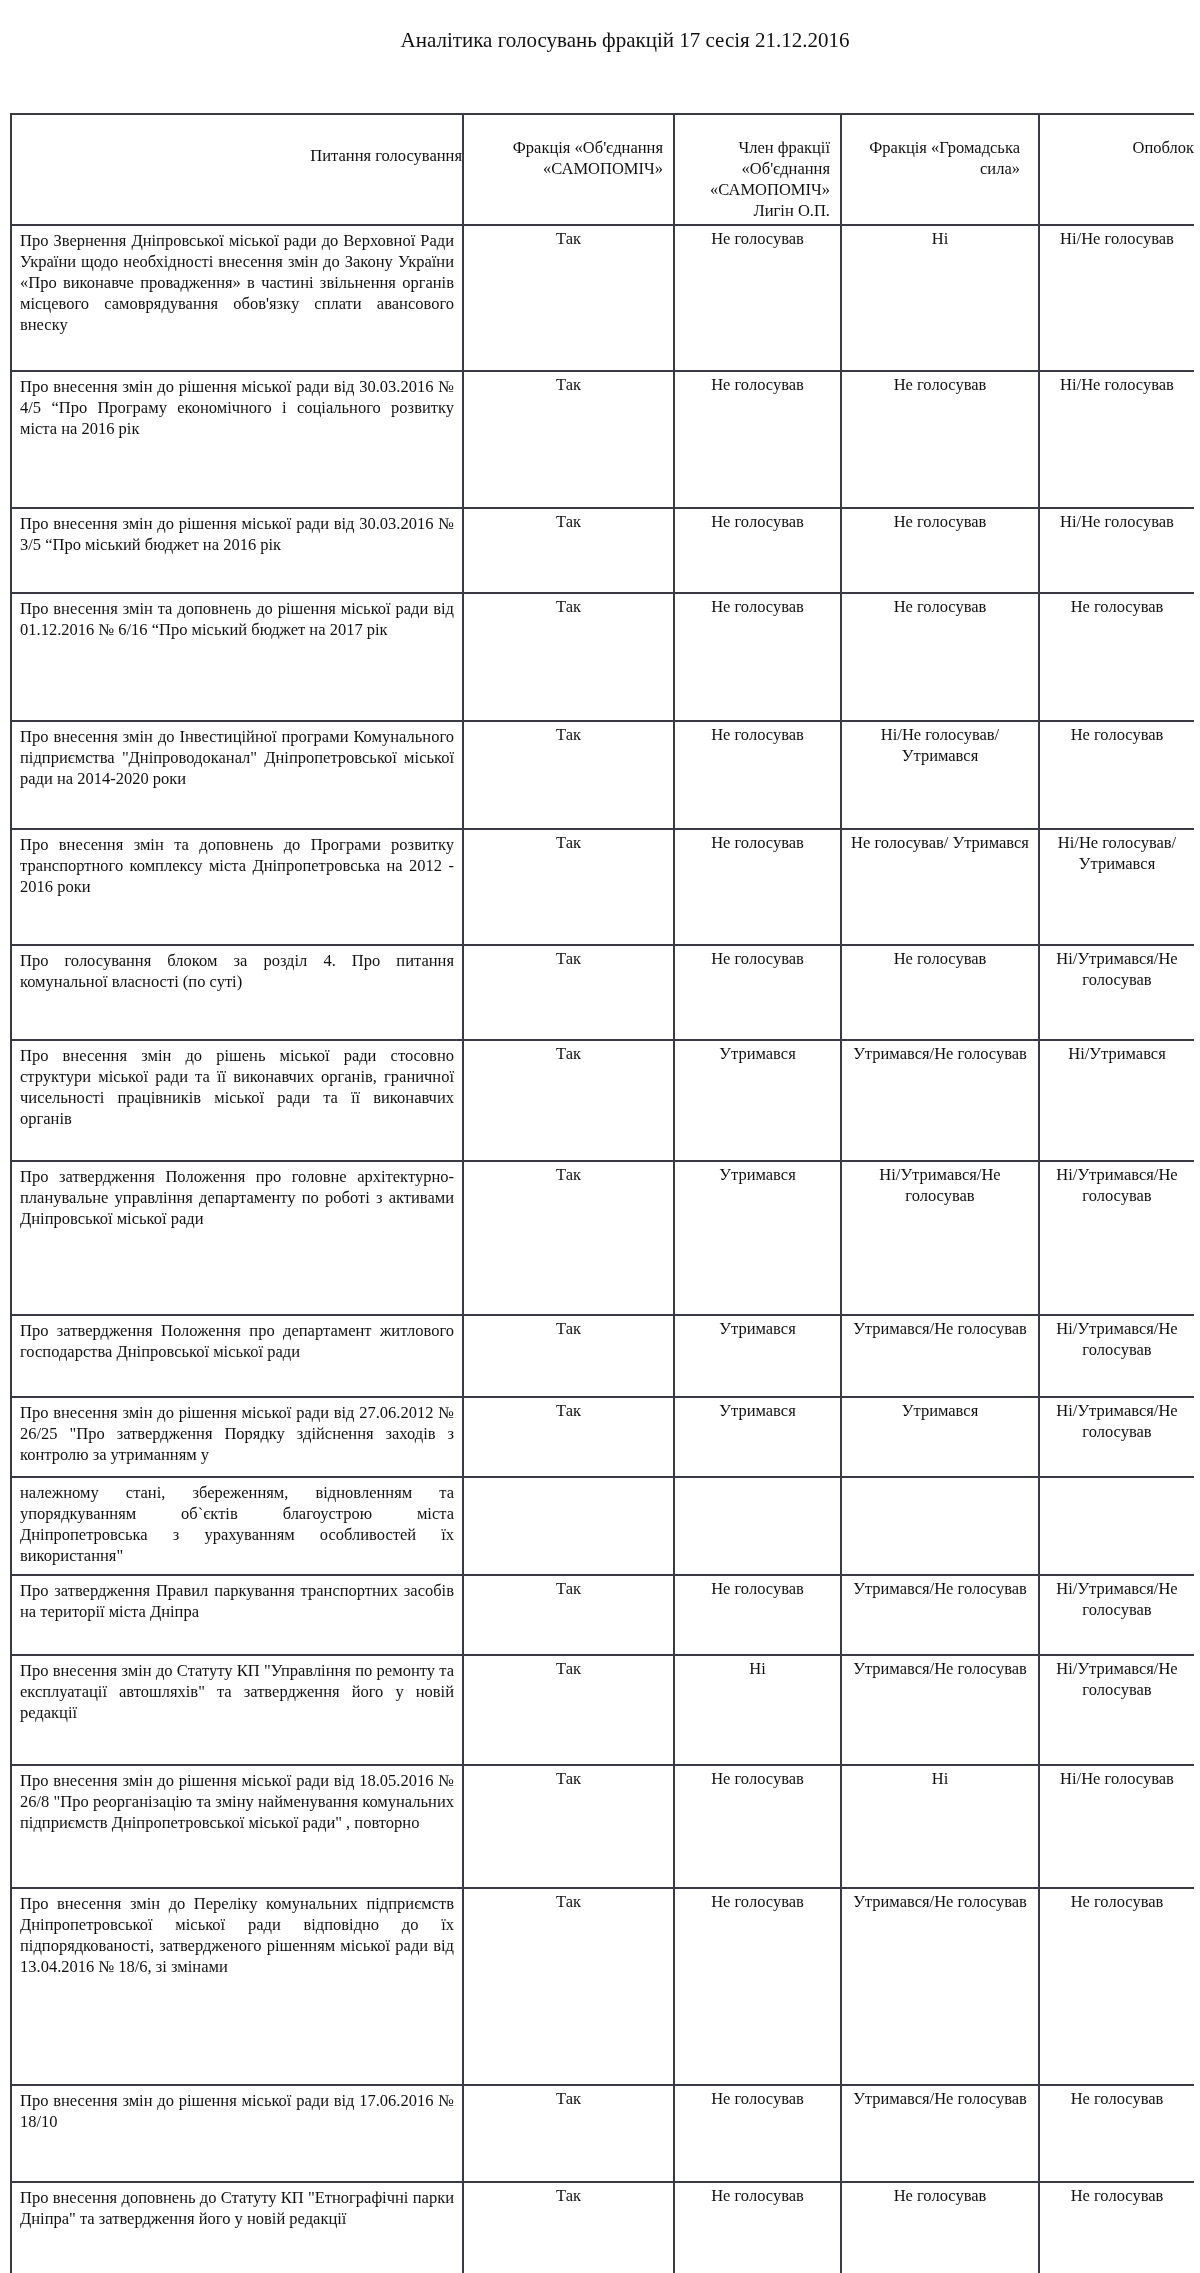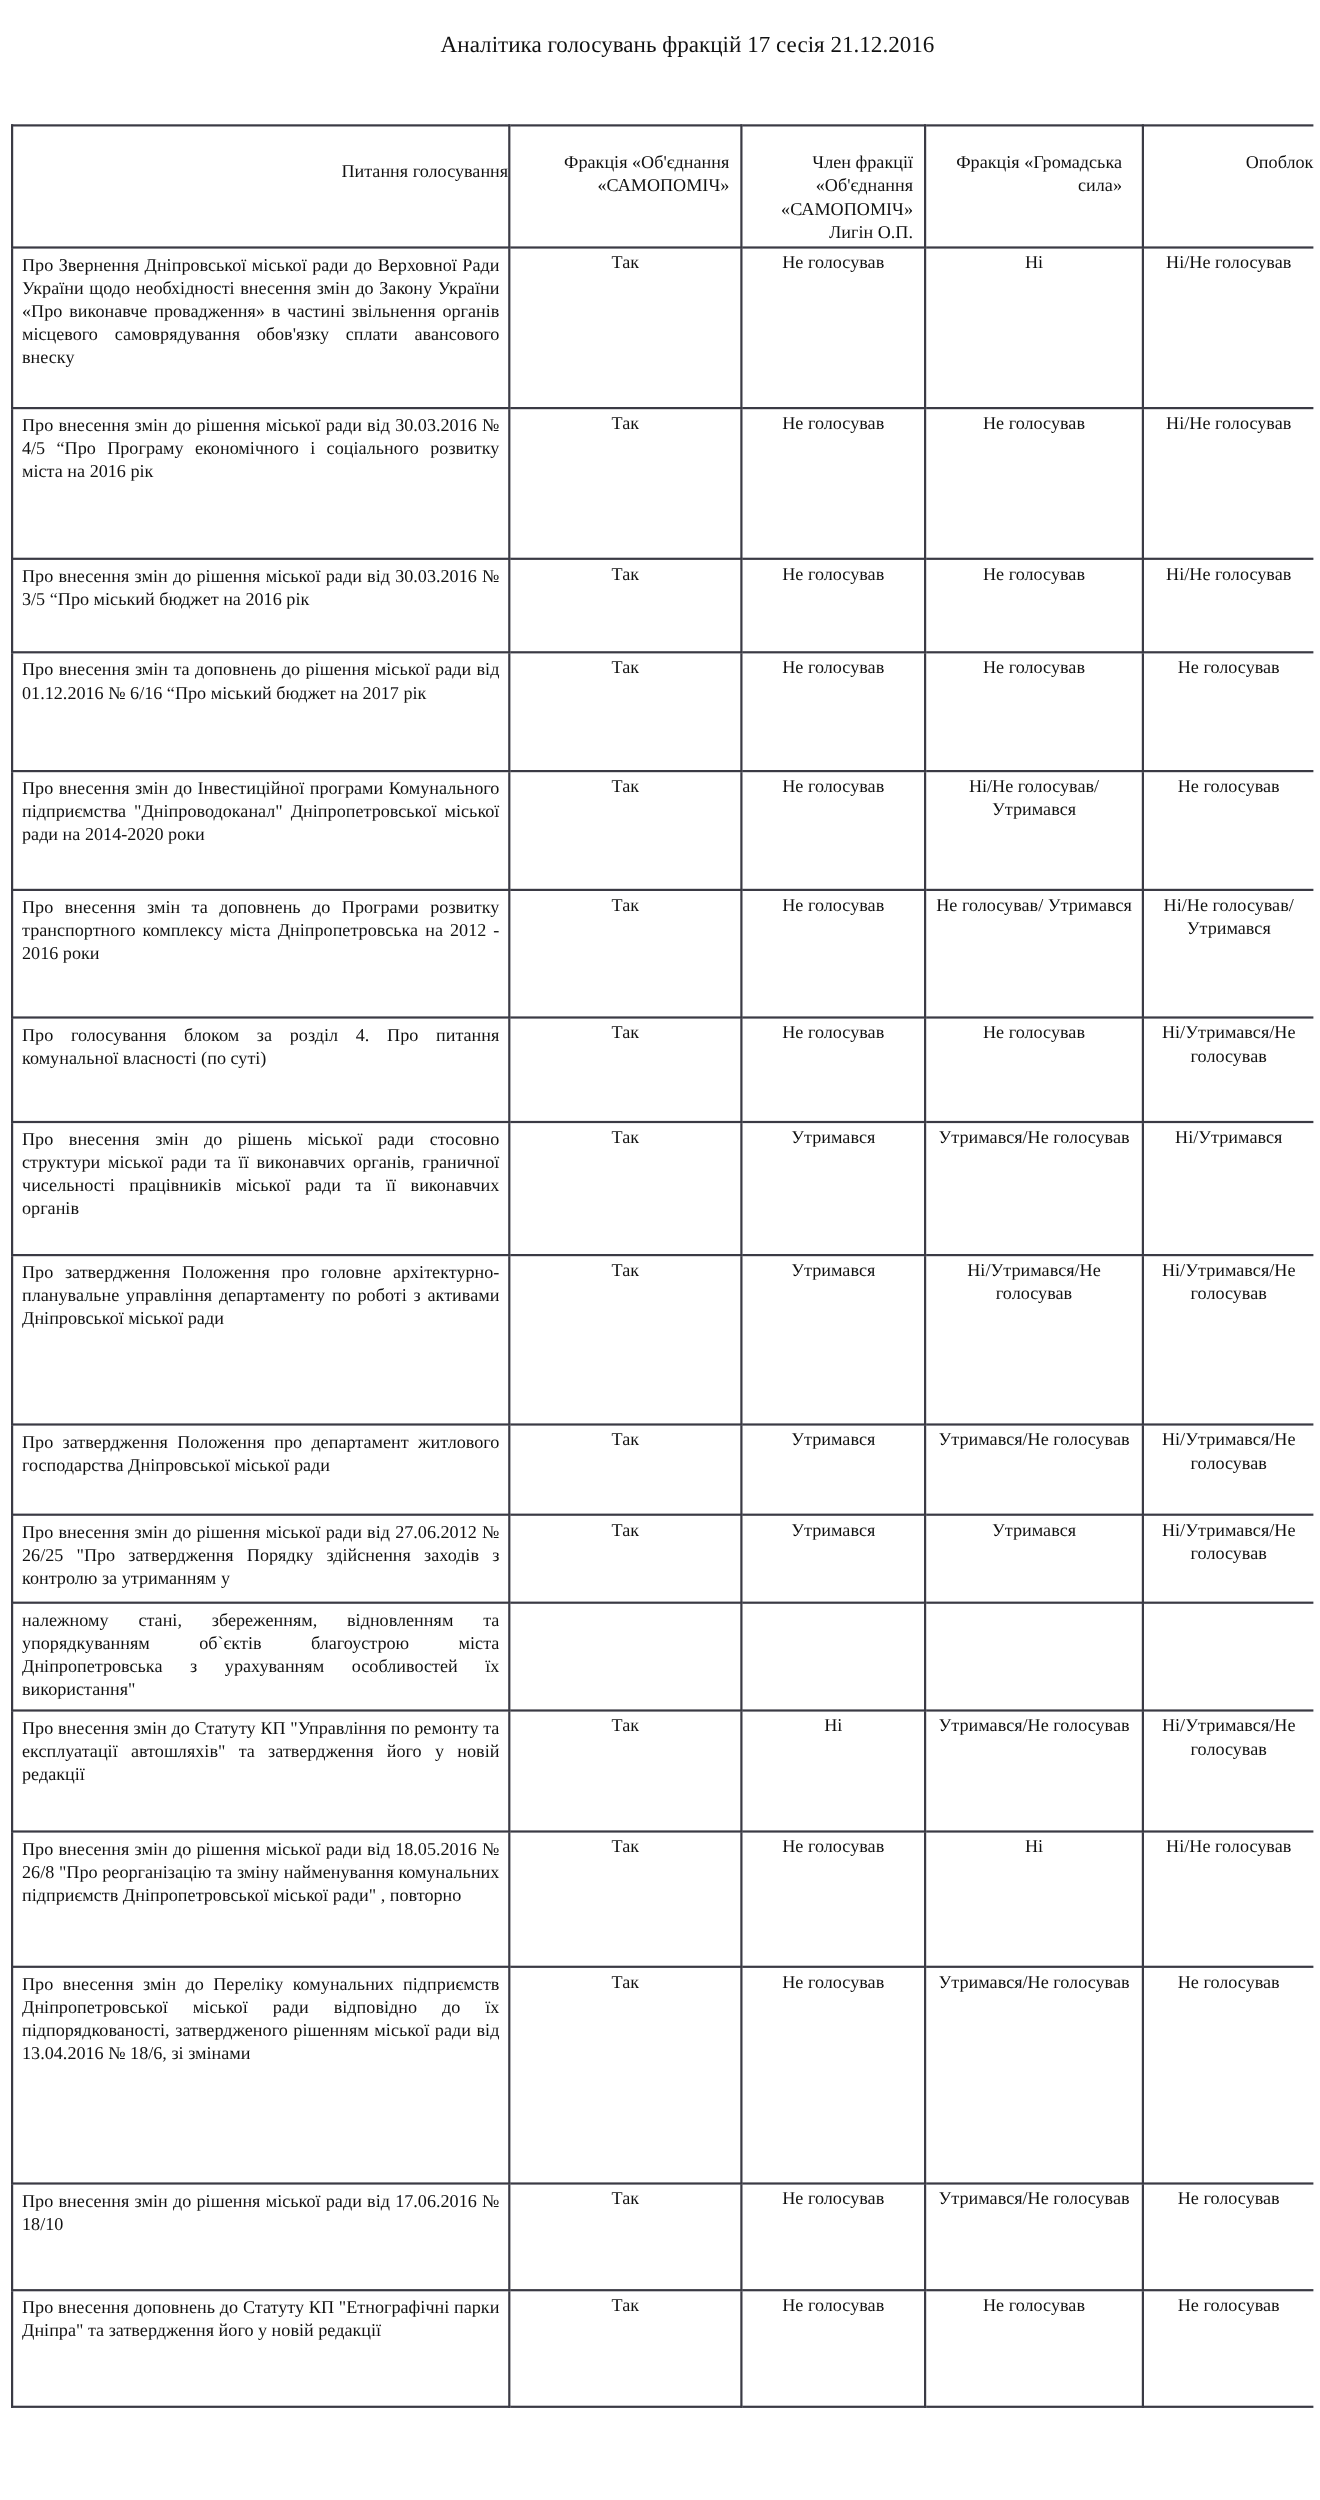--- a/index.html
+++ b/index.html
@@ -56,21 +56,21 @@
     <td class="v">Не голосував</td>
     <td class="v">Ні/Не голосував</td>
   </tr>
       <tr style="height: 85px;">
     <td class="q">Про внесення змін до рішення міської ради від 30.03.2016 № 3/5 “Про міський бюджет на 2016 рік</td>
     <td class="v">Так</td>
     <td class="v">Не голосував</td>
     <td class="v">Не голосував</td>
     <td class="v">Ні/Не голосував</td>
   </tr>
-      <tr style="height: 108px;">
+      <tr style="height: 128px;">
     <td class="q">Про внесення змін та доповнень до рішення міської ради від 01.12.2016 № 6/16 “Про міський бюджет на 2017 рік</td>
     <td class="v">Так</td>
     <td class="v">Не голосував</td>
     <td class="v">Не голосував</td>
     <td class="v">Не голосував</td>
   </tr>
       <tr style="height: 108px;">
     <td class="q">Про внесення змін до Інвестиційної програми Комунального підприємства "Дніпроводоканал" Дніпропетровської міської ради на 2014-2020 роки</td>
     <td class="v">Так</td>
     <td class="v">Не голосував</td>
@@ -119,20 +119,27 @@
     <td class="v">Утримався</td>
     <td class="v">Ні/Утримався/Не голосував</td>
   </tr>
       <tr style="height: 98px;">
     <td class="q">належному стані, збереженням, відновленням та упорядкуванням об`єктів благоустрою міста Дніпропетровська з урахуванням особливостей їх використання"</td>
     <td class="v"></td>
     <td class="v"></td>
     <td class="v"></td>
     <td class="v"></td>
   </tr>
+      <tr style="height: 80px;">
+    <td class="q">Про затвердження  Правил  паркування транспортних засобів на території міста Дніпра</td>
+    <td class="v">Так</td>
+    <td class="v">Не голосував</td>
+    <td class="v">Утримався/Не голосував</td>
+    <td class="v">Ні/Утримався/Не голосував</td>
+  </tr>
       <tr style="height: 110px;">
     <td class="q">Про внесення змін до Статуту КП "Управління по ремонту та експлуатації автошляхів" та затвердження його у новій редакції</td>
     <td class="v">Так</td>
     <td class="v">Ні</td>
     <td class="v">Утримався/Не голосував</td>
     <td class="v">Ні/Утримався/Не голосував</td>
   </tr>
       <tr style="height: 123px;">
     <td class="q">Про внесення змін до рішення міської ради від 18.05.2016 № 26/8 "Про реорганізацію та зміну найменування комунальних підприємств Дніпропетровської міської ради" , повторно</td>
     <td class="v">Так</td>

